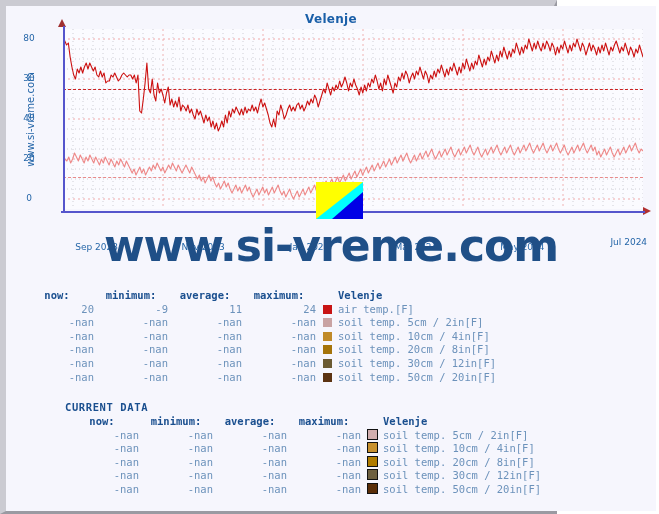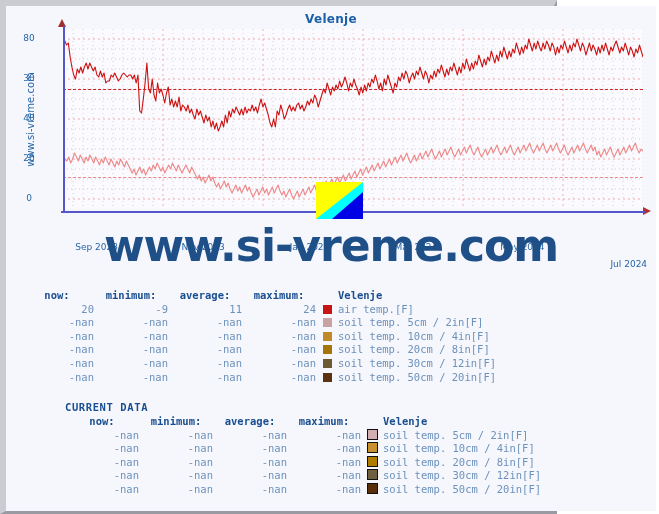--- a/index.html
+++ b/index.html
@@ -190,21 +190,21 @@
         <div class="ylab" style="top: 107px;">40</div>
         <div class="ylab" style="top: 67px;">30</div>
         <div class="ylab" style="top: 27px;">80</div>
       </div>
   <div id="xlabels">
         <div class="xlab" style="left: 90.64px; top: 209px;">Sep 2023</div>
         <div class="xlab" style="left: 197.07px; top: 209px;">Nov 2023</div>
         <div class="xlab" style="left: 303.5px; top: 209px;">Jan 2024</div>
         <div class="xlab" style="left: 409.93px; top: 209px;">Mar 2024</div>
         <div class="xlab" style="left: 516.36px; top: 209px;">May 2024</div>
-        <div class="xlab" style="left: 622.79px; top: 226px;">Jul 2024</div>
+        <div class="xlab" style="left: 622.79px; top: 204px;">Jul 2024</div>
       </div>
 
   <svg id="flag-icon" viewBox="0 0 47 37">
     <rect x="0" y="0" width="47" height="37" fill="#ffff00"></rect>
     <polygon points="47,0 47,37 0,37" fill="#00ffff"></polygon>
     <polygon points="47,10 47,37 16,37" fill="#0000e6"></polygon>
   </svg>
 
 
   <div id="watermark">www.si-vreme.com</div>

